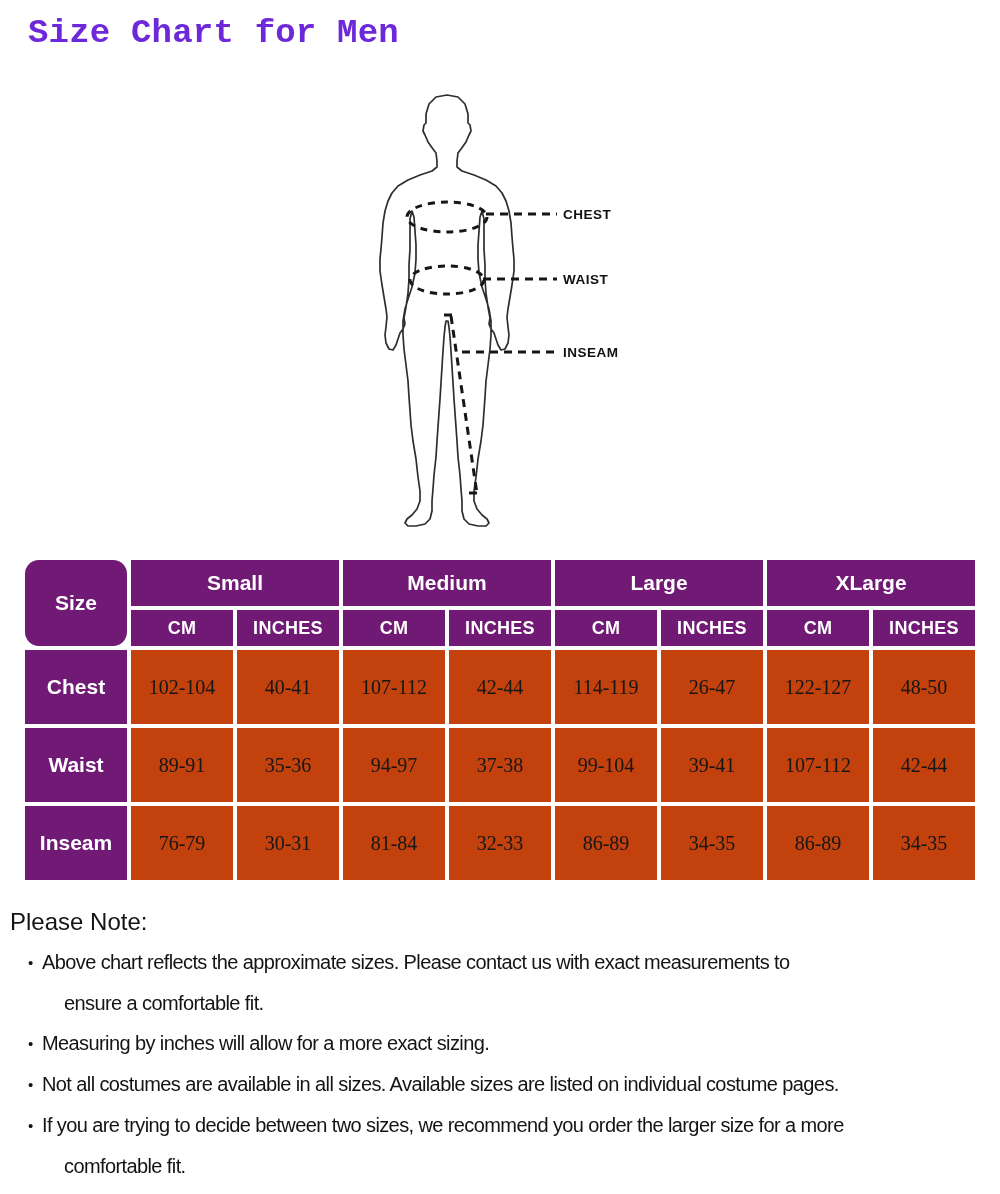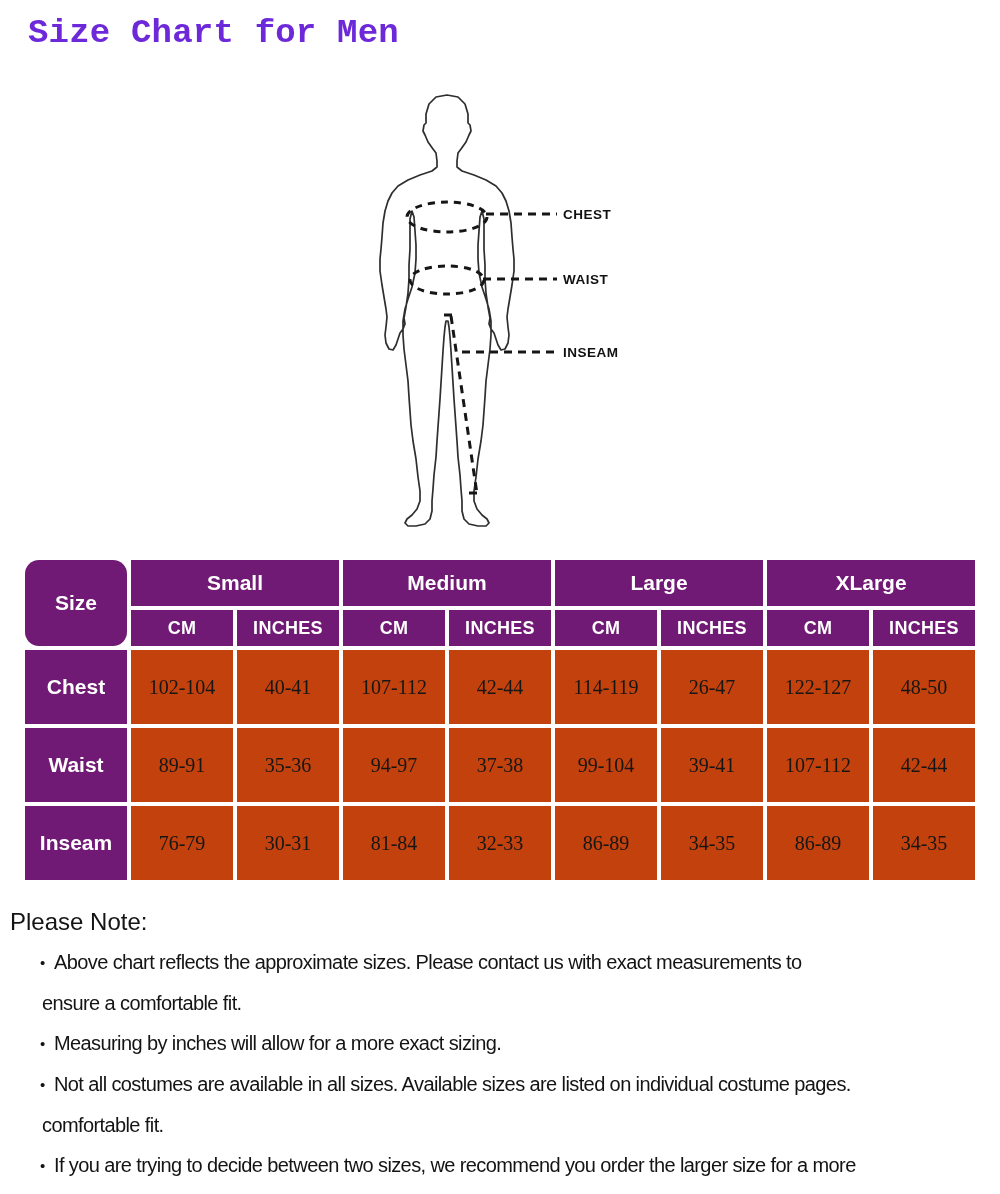--- a/index.html
+++ b/index.html
@@ -92,28 +92,28 @@
     margin: 22px 12px 0 0;
   }
   .notes-heading {
     margin-left: 10px;
     font-size: 24px;
     color: #141414;
     line-height: 32px;
   }
   .note-items { margin-top: 4px; }
   .note-line {
-    padding-left: 40px;
+    padding-left: 28px;
     font-size: 20px;
     letter-spacing: -0.6px;
     line-height: 40px;
     white-space: nowrap;
     color: #141414;
   }
-  .note-line.cont { padding-left: 42px; }
+  .note-line.cont { padding-left: 64px; }
   .bullet {
     display: inline-block;
     width: 14px;
     font-size: 15px;
     vertical-align: 1px;
     color: #141414;
   }
 </style>
 </head>
 <body>
@@ -205,20 +205,20 @@
 
       <div class="note-item">
         <div class="note-line"><span class="bullet">•</span><span>Measuring by inches will allow for a more exact sizing.</span></div>
       </div>
 
       <div class="note-item">
         <div class="note-line"><span class="bullet">•</span><span>Not all costumes are available in all sizes. Available sizes are listed on individual costume pages.</span></div>
       </div>
 
       <div class="note-item">
+        <div class="note-line"><span class="bullet">•</span><span>If you are trying to decide between two sizes, we recommend you order the larger size for a more</span></div>
         <div class="note-line cont"><span>comfortable fit.</span></div>
-        <div class="note-line"><span class="bullet">•</span><span>If you are trying to decide between two sizes, we recommend you order the larger size for a more</span></div>
       </div>
 
     </div>
   </div>
 
 </div>
 
 </body></html>

